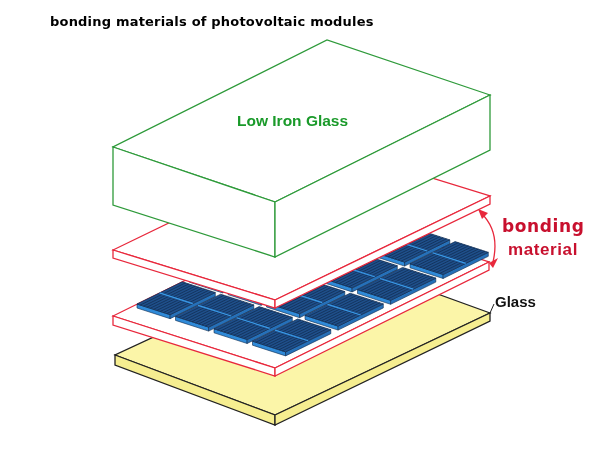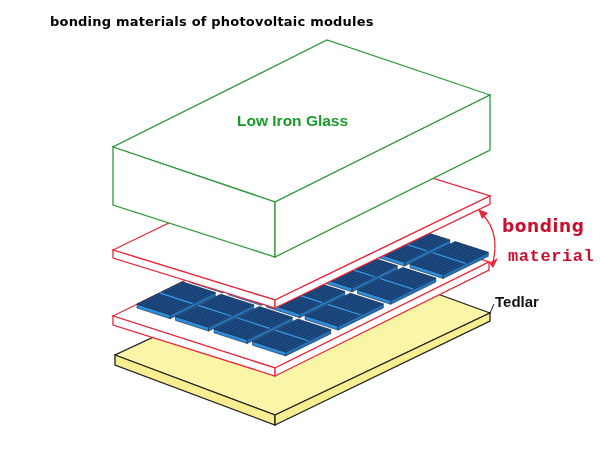--- a/index.html
+++ b/index.html
@@ -6,21 +6,21 @@
   body { width: 600px; height: 450px; position: relative; overflow: hidden; font-family: "DejaVu Sans", sans-serif; }
   #stage { position: absolute; left: 0; top: 0; width: 600px; height: 450px; }
   .title {
     position: absolute; left: 50px; top: 14px;
     font-family: "DejaVu Sans", sans-serif; font-weight: bold; font-size: 13px;
     color: #000000; letter-spacing: 0.2px; white-space: nowrap;
   }
   .lbl { position: absolute; font-family: "Liberation Sans", sans-serif; font-weight: bold; white-space: nowrap; }
   .lbl-glass { left: 237px; top: 112px; font-size: 15.5px; color: #1a9a2a; }
   .lbl-bond1 { left: 502px; top: 216px; font-size: 17px; color: #c8102e; letter-spacing: 0.6px; font-family: "DejaVu Sans", sans-serif; }
-  .lbl-bond2 { left: 508px; top: 247px; font-size: 17px; color: #c8102e; letter-spacing: 0.6px; font-family: Liberation Mono, monospace; }
+  .lbl-bond2 { left: 508px; top: 240px; font-size: 17px; color: #c8102e; letter-spacing: 0.6px; font-family: Liberation Sans, sans-serif; }
   .lbl-tedlar { left: 495px; top: 293px; font-size: 15px; color: #111111; }
 </style>
 </head>
 <body>
 
 <div id="stage">
   <svg width="600" height="450" viewBox="0 0 600 450" xmlns="http://www.w3.org/2000/svg">
 
     <g>
       <polygon points="115,355 275,415 490,313 330,255" fill="#fbf5a8" stroke="#222" stroke-width="1.3"></polygon>
@@ -295,14 +295,14 @@
       <polygon points="489,263 498,258 493,268" fill="#e8283c" stroke="none"></polygon>
     </g>
 
     <line x1="490" y1="313" x2="494" y2="304" stroke="#222" stroke-width="1"></line>
   </svg>
 
   <div class="title">bonding materials of photovoltaic modules</div>
   <div class="lbl lbl-glass">Low Iron Glass</div>
   <div class="lbl lbl-bond1">bonding</div>
   <div class="lbl lbl-bond2">material</div>
-  <div class="lbl lbl-tedlar">Tedlar</div>
+  <div class="lbl lbl-tedlar">Glass</div>
 </div>
 
 </body></html>

